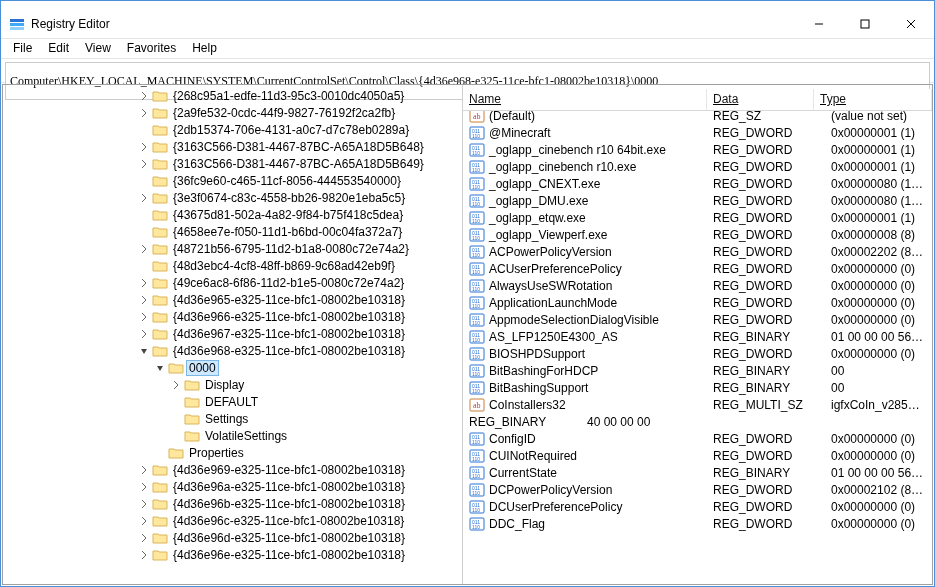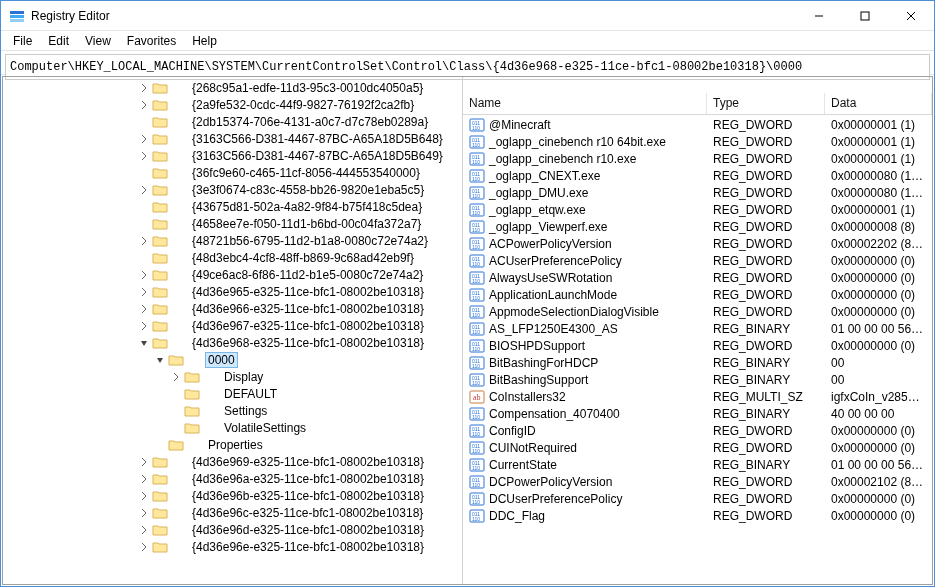--- a/index.html
+++ b/index.html
@@ -1,38 +1,38 @@
 <!DOCTYPE html>
 <html><head>
 <meta charset="utf-8">
 <style>
   * { box-sizing: border-box; }
   html, body { margin: 0; padding: 0; font-family: "Segoe UI", Tahoma, sans-serif; font-size: 12px; color: #000; background: #fff; }
   .window { width: 935px; height: 587px; border: 1px solid #4a90d9; display: flex; flex-direction: column; overflow: hidden; }
-  .titlebar { height: 30px; background: #fff; display: flex; align-items: center; border-bottom: 1px solid #e5e5e5; }
+  .titlebar { height: 30px; background: #fff; display: flex; align-items: center; border-bottom: 1px solid #e5e5e5; margin-top: 8px; }
   .titlebar .app-icon { width: 16px; height: 16px; margin: 0 6px 0 8px; display: flex; align-items: center; justify-content: center; }
   .titlebar .title { flex: 1; font-size: 12px; }
   .win-btns { display: flex; height: 100%; }
   .win-btn { width: 46px; display: flex; align-items: center; justify-content: center; }
-  .menubar { height: 20px; display: flex; align-items: center; padding: 0 4px; border-bottom: 1px solid #e5e5e5; }
+  .menubar { height: 20px; display: flex; align-items: flex-start; padding: 0 4px; border-bottom: 1px solid #e5e5e5; }
   .menu-item { padding: 2px 8px; }
   .address-row { height: 24px; padding: 3px 4px; border-bottom: 1px solid #e5e5e5; display:flex; }
-  .address-input { width: 100%; height: 100%; border: 1px solid #ccc; padding: 12px 4px; font-size: 12px; font-family: Liberation Mono, monospace; }
+  .address-input { width: 100%; height: 100%; border: 1px solid #ccc; padding: 18px 4px; font-size: 12px; font-family: Liberation Serif, serif; }
   .content { flex: 1; display: flex; min-height: 0; border: 1px solid #a0a0a0; margin: 1px; }
   .tree-pane { width: 460px; overflow: auto; border-right: 1px solid #d0d0d0; position: relative; }
   .list-pane { flex: 1; overflow: auto; position: relative; }
   .tree { padding: 2px 0; }
   .tree-row { display: flex; align-items: center; height: 17px; white-space: nowrap; padding-right: 4px; }
   .tree-row .spacer { display: inline-block; }
   .expander { width: 14px; height: 14px; display: inline-flex; align-items: center; justify-content: center; color: #666; font-size: 10px; cursor: pointer; }
   .folder-icon { width: 16px; height: 14px; margin: 0 3px 0 1px; display: inline-flex; }
-  .tree-label { padding: 0 2px; margin-left: 19px; }
+  .tree-label { padding: 0 2px; }
   .tree-row.selected .tree-label { background: #cde8ff; outline: 1px solid #7ab7e8; text-align: right; }
   
-  .list-header { display: flex; height: 22px; border-bottom: 1px solid #d8d8d8; position: sticky; top: 16px; background: #fff; }
+  .list-header { display: flex; height: 22px; border-bottom: 1px solid #d8d8d8; position: sticky; top: 4px; background: #fff; text-decoration: underline; }
   .list-header .col { padding: 3px 6px; border-right: 1px solid #e5e5e5; font-weight: normal; color: #111; }
   .col-name { width: 244px; }
   .col-type { width: 118px; }
   .col-data { flex: 1; }
   .list-row { display: flex; height: 17px; align-items: center; }
   .list-row .cell { padding: 0 6px; overflow: hidden; text-overflow: ellipsis; white-space: nowrap; }
   .list-row .cell.col-name { display: flex; align-items: center; gap: 4px; }
   .val-icon { width: 16px; height: 16px; display: inline-flex; align-items: flex-start; justify-content: center; flex-shrink: 0; }
   
   ::-webkit-scrollbar { width: 17px; height: 17px; }
@@ -445,22 +445,22 @@
               </svg>
             </span>
             <span class="tree-label">{4d36e96e-e325-11ce-bfc1-08002be10318}</span>
           </div>
         </div>
     </div>
 
     <div class="list-pane">
       <div class="list-header">
         <div class="col col-name">Name</div>
+        <div class="col col-data">Data</div>
         <div class="col col-type">Type</div>
-        <div class="col col-data">Data</div>
       </div>
       <div id="vlist">
           <div class="list-row">
             <div class="cell col-name">
               <span class="val-icon">
                 <svg width="16" height="16">
                   <rect x="1" y="2" width="14" height="12" rx="1" fill="#fff" stroke="#c97f3a"></rect>
                   <text x="4" y="11" font-size="8" fill="#c93a3a" font-family="Segoe UI">ab</text>
                 </svg>
               </span>
@@ -700,30 +700,20 @@
                   <rect x="1" y="2" width="14" height="12" rx="1" fill="#fff" stroke="#c97f3a"></rect>
                   <text x="4" y="11" font-size="8" fill="#c93a3a" font-family="Segoe UI">ab</text>
                 </svg>
               </span>
               <span>CoInstallers32</span>
             </div>
             <div class="cell col-type">REG_MULTI_SZ</div>
             <div class="cell col-data">igfxCoIn_v2858.dll, C</div>
           </div>
           <div class="list-row">
-            <div class="cell col-name">
-              <span class="val-icon">
-                <svg width="16" height="16">
-                  <rect x="1" y="2" width="14" height="12" rx="1" fill="#fff" stroke="#2b72d4"></rect>
-                  <text x="3" y="8" font-size="5" fill="#2b72d4">011</text>
-                  <text x="3" y="13" font-size="5" fill="#2b72d4">110</text>
-                </svg>
-              </span>
-              <span>Compensation_4070400</span>
-            </div>
             <div class="cell col-type">REG_BINARY</div>
             <div class="cell col-data">40 00 00 00</div>
           </div>
           <div class="list-row">
             <div class="cell col-name">
               <span class="val-icon">
                 <svg width="16" height="16">
                   <rect x="1" y="2" width="14" height="12" rx="1" fill="#fff" stroke="#2b72d4"></rect>
                   <text x="3" y="8" font-size="5" fill="#2b72d4">011</text>
                   <text x="3" y="13" font-size="5" fill="#2b72d4">110</text>

